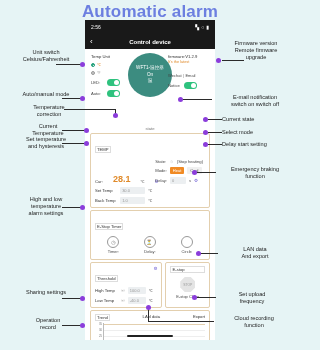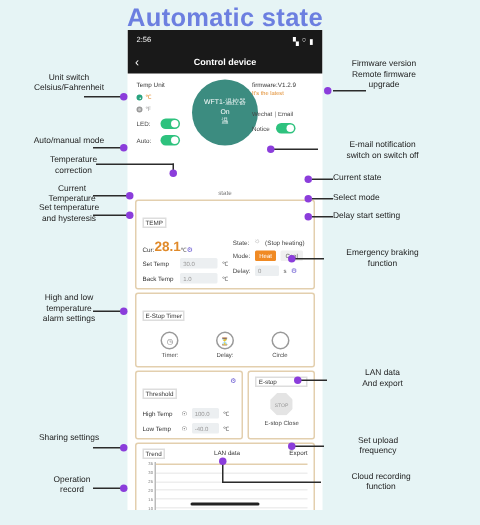--- a/index.html
+++ b/index.html
@@ -71,21 +71,21 @@
   }
   .card-title{font-size:4.2px;color:#333;border:.5px solid #ddd;display:inline-block;padding:0 1px;}
   .frow{display:flex;align-items:center;gap:3px;margin-top:3px;font-size:4.2px;color:#444;}
   .fname{width:23px;color:#333;}
   .fbox{background:#eceff1;border-radius:1px;height:7px;width:26px;display:flex;align-items:center;padding-left:2px;box-sizing:border-box;font-size:4px;color:#999;}
   .unit{font-size:4px;color:#555;}
 
   .temp-split{display:flex;}
   .temp-left{width:52%;}
   .temp-right{width:48%;padding-left:3px;box-sizing:border-box;}
-  .cur-row{display:flex;align-items:flex-end;gap:0;margin-top:5px;}
+  .cur-row{display:flex;align-items:flex-end;gap:10px;margin-top:20px;}
   .cur-lab{font-size:4.2px;color:#333;}
   .cur-val{font-size:9px;color:#e08a2a;font-weight:bold;line-height:1;}
   .cur-unit{font-size:4px;color:#555;}
   .gear{font-size:4.5px;color:#6b5bd2;}
   .mode-btn{font-size:4px;padding:1px 3px;border-radius:1px;}
   .mode-btn.active{background:#f08a24;color:#fff;}
   .mode-btn.idle{background:#f0f0f0;color:#555;}
   .sun{font-size:5px;color:#aaa;}
 
   
@@ -120,21 +120,21 @@
   
   .anno{position:absolute;font-size:5.6px;color:#1d1d1d;line-height:1.25;text-align:center;white-space:pre;}
   .dot{position:absolute;width:5px;height:5px;border-radius:50%;background:#8b3ddb;}
   .lead{position:absolute;height:.8px;background:#2b2b2b;}
 </style>
 </head>
 <body>
 
 <div class="page">
 
-  <div class="title">Automatic state</div>
+  <div class="title">Automatic alarm</div>
 
   <div class="phone">
 
     <div class="statusbar">
       <span>2:56</span>
       <span class="sb-icons">
         <span>▚</span>
         <span>○</span>
         <span>▮</span>
       </span>

